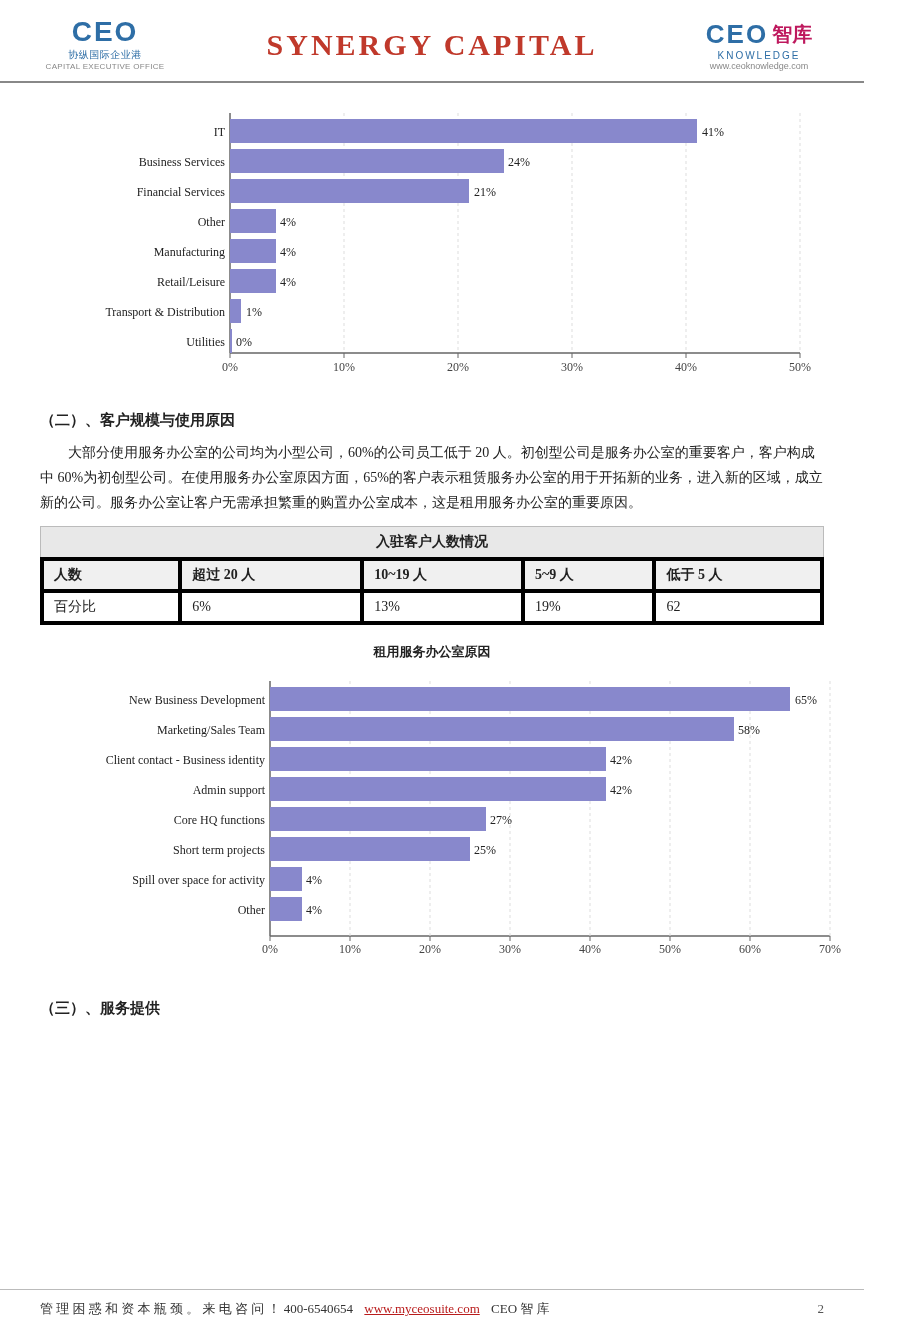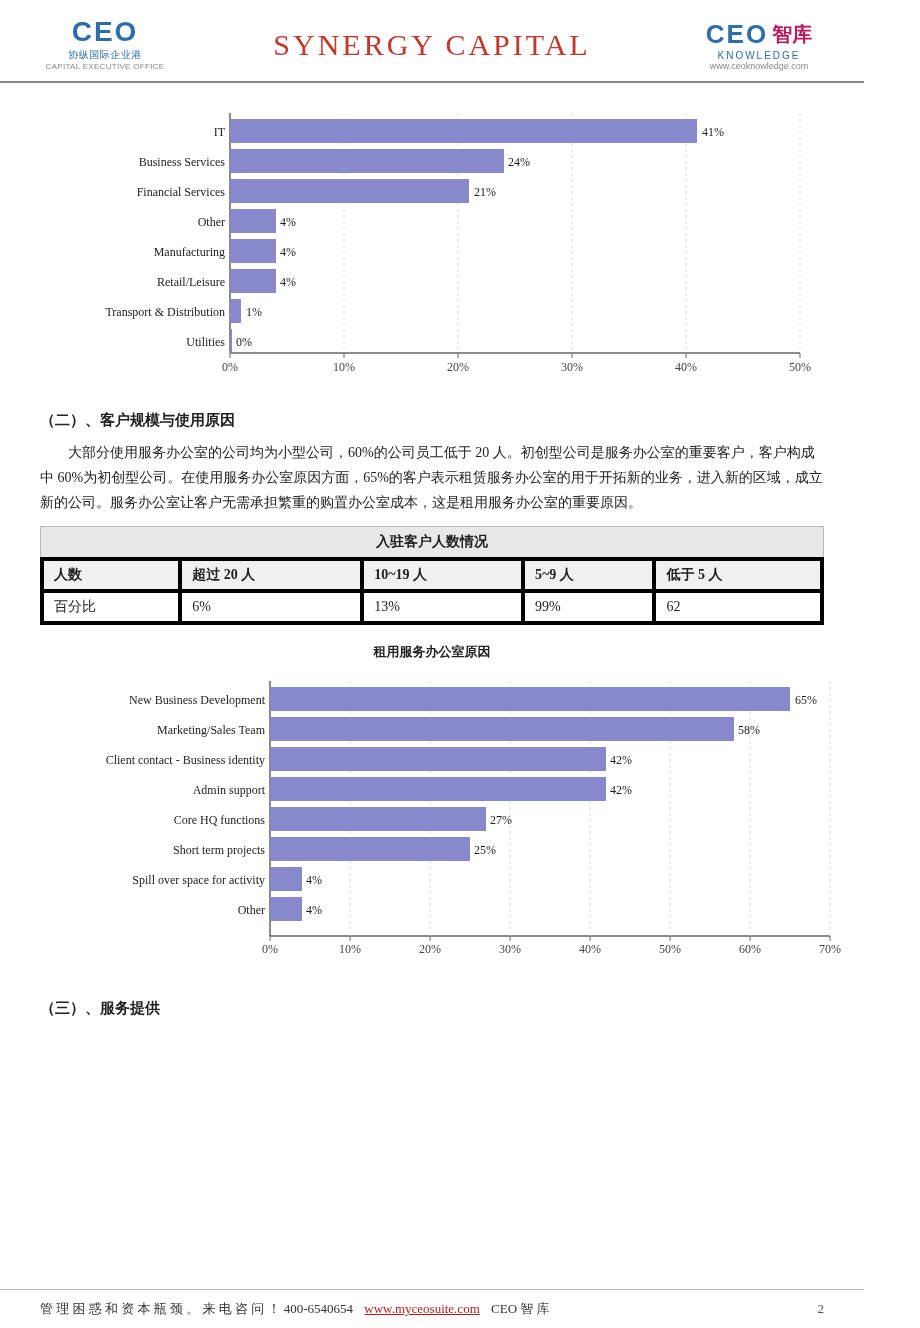--- a/index.html
+++ b/index.html
@@ -51,21 +51,21 @@
     }
     .logo-subtitle-small {
       font-size: 8px;
       color: #888;
       text-align: center;
       font-family: Arial, sans-serif;
       letter-spacing: 0.3px;
     }
     .header-title {
       font-size: 30px;
-      font-weight: 400;
+      font-weight: 700;
       color: #c0392b;
       letter-spacing: 3px;
       font-family: "Times New Roman", serif;
       text-align: center;
       flex: 1;
     }
     .logo-right {
       display: flex;
       flex-direction: column;
       align-items: center;
@@ -287,21 +287,21 @@
           <th>10~19 人</th>
           <th>5~9 人</th>
           <th>低于 5 人</th>
         </tr>
       </thead>
       <tbody>
         <tr>
           <td>百分比</td>
           <td>6%</td>
           <td>13%</td>
-          <td>99%</td>
+          <td>19%</td>
           <td>62</td>
         </tr>
       </tbody>
     </table>
 
     <div class="chart-title">租用服务办公室原因</div>
 
     <div class="chart-container">
       <svg class="bar-chart-svg" width="820" height="310" viewBox="0 0 820 310">
 

